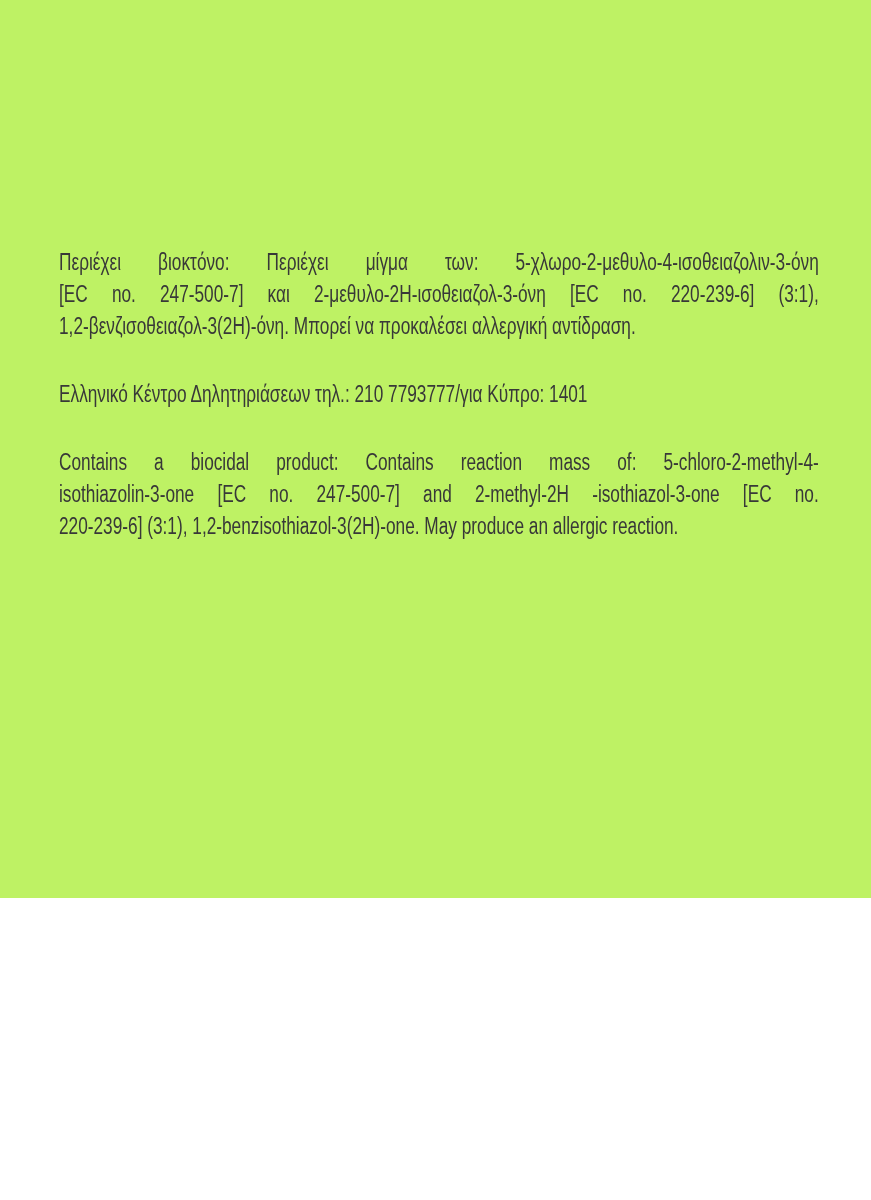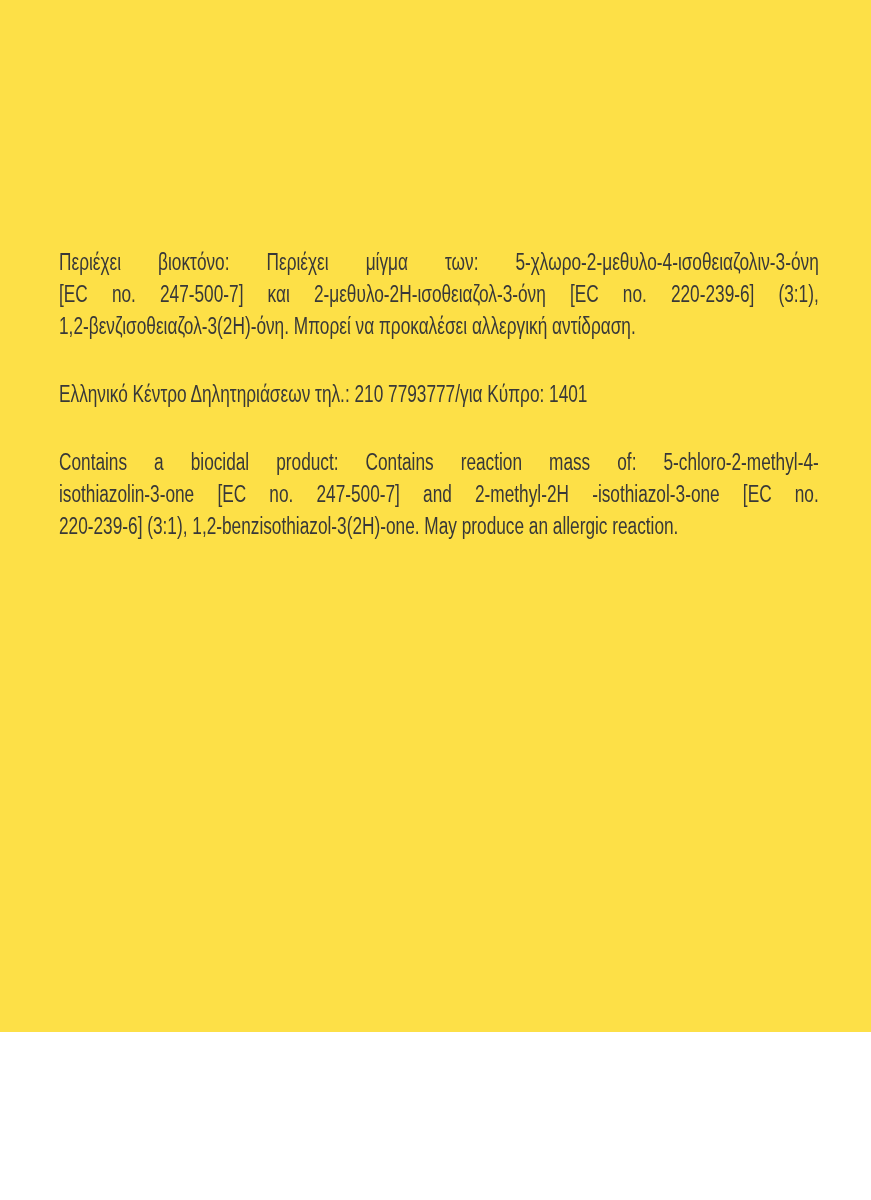--- a/index.html
+++ b/index.html
@@ -3,22 +3,22 @@
 <meta charset="utf-8">
 <style>
   html, body {
     margin: 0;
     padding: 0;
     background: #ffffff;
   }
   .page {
     position: relative;
     width: 871px;
-    height: 1032px;
-    background: #fde047;
+    height: 898px;
+    background: #bef264;
     overflow: hidden;
   }
   .doc {
     position: absolute;
     left: 59px;
     top: 246px;
     width: 1013px;              
     transform: scaleX(0.75);    
     transform-origin: 0 0;
     font-family: "Liberation Sans", "DejaVu Sans", sans-serif;

